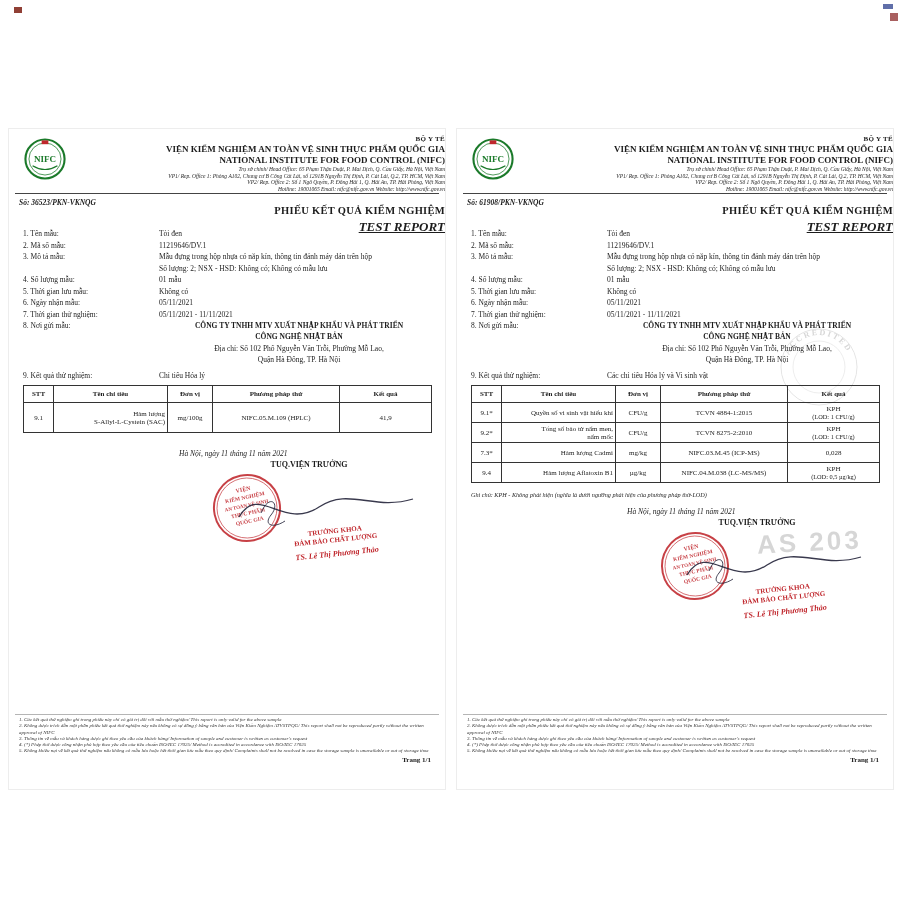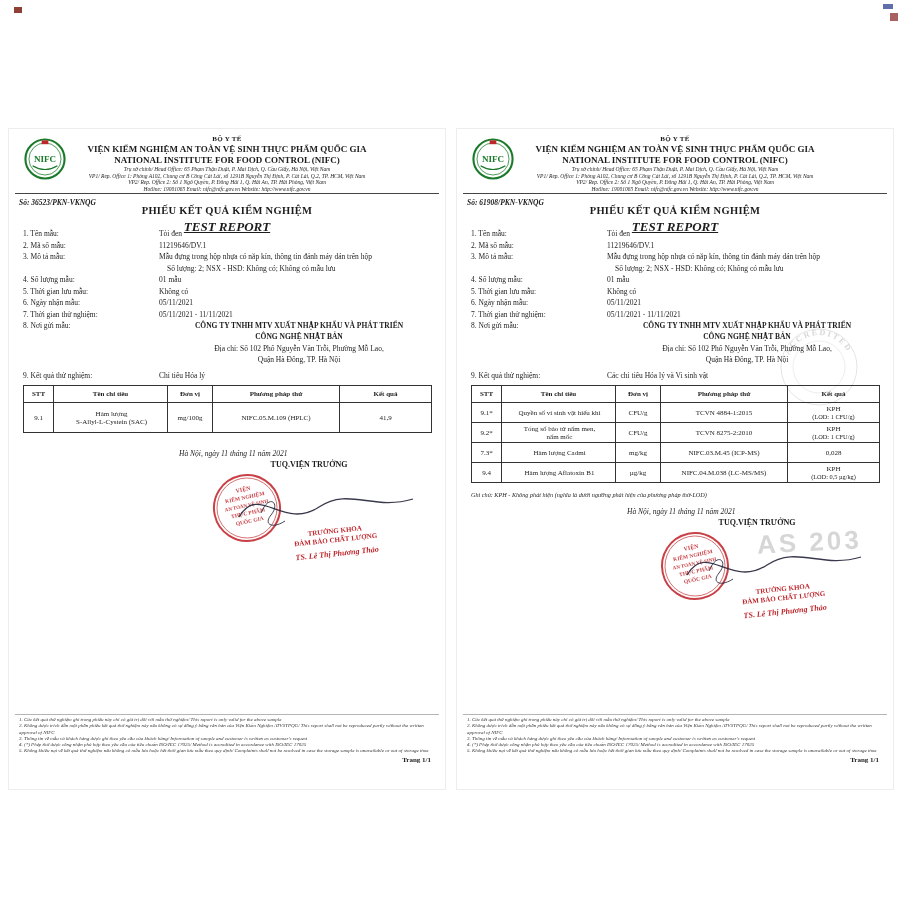--- a/index.html
+++ b/index.html
@@ -1,40 +1,40 @@
 <!DOCTYPE html>
 <html><head>
 <meta charset="utf-8">
 <style>
   html,body{margin:0;padding:0;background:#fff;}
   .canvas{position:relative;width:900px;height:900px;background:#fff;overflow:hidden;
           font-family:"Liberation Serif","DejaVu Serif",serif;color:#1c1c1c;}
   .abs{position:absolute;}
-  .ctr{left:0;right:0;text-align:center;}
+  .ctr{left:0;right:0;text-align:right;}
   .doc{position:absolute;top:128px;width:436px;height:660px;background:#fff;border:1px solid #ededed;overflow:hidden;}
   #doc0{left:8px;} #doc1{left:456px;}
   .ministry{top:6px;font-size:7px;font-weight:bold;letter-spacing:.3px;}
   .inst-vi{top:15px;font-size:9px;font-weight:bold;}
   .inst-en{top:26px;font-size:9px;font-weight:bold;}
   .addr{font-size:5.5px;font-style:italic;color:#242424;line-height:6px;}
   .hr{top:64px;left:6px;right:6px;border-top:1px solid #444;height:0;}
   .so{top:69px;left:10px;font-size:7.5px;font-weight:bold;font-style:italic;}
   .title{top:76px;font-size:10.5px;font-weight:bold;letter-spacing:.3px;}
   .title-en{top:90px;font-size:13px;font-weight:bold;font-style:italic;}
   .title-en span{text-decoration:underline;}
   .flabel{left:14px;font-size:7.5px;}
   .fvalue{left:150px;right:6px;font-size:7.5px;}
-  .fv2{left:158px;right:6px;font-size:7.5px;}
+  .fv2{left:150px;right:6px;font-size:7.5px;}
   .fco{left:150px;right:6px;text-align:center;font-weight:bold;font-size:7.5px;}
   .fca{left:150px;right:6px;text-align:center;font-size:7.5px;}
   .rtable{border-collapse:collapse;table-layout:fixed;width:408px;font-size:7px;color:#1c1c1c;}
   .rtable th,.rtable td{border:1px solid #333;padding:1px 2px;vertical-align:middle;overflow:hidden;}
   .rtable th{font-weight:bold;text-align:center;height:14px;}
   .rtable td.c{text-align:center;}
-  .rtable td.nm{text-align:center;padding-left:4px;}
+  .rtable td.nm{text-align:right;padding-left:4px;}
   .lod{font-size:6.3px;}
   .date{left:170px;right:6px;text-align:left;font-size:7.5px;font-style:italic;}
   .auth{left:170px;right:6px;text-align:center;font-size:8px;font-weight:bold;}
   .gnote{left:14px;right:6px;font-size:6.2px;font-style:italic;}
   .stampwrap{transform:rotate(-12deg);opacity:.88;}
   .redblk{width:150px;text-align:center;transform:rotate(-6deg);color:#c0272d;}
   .rt1{font-size:7px;font-weight:bold;line-height:8.5px;}
   .rtn{font-size:8px;font-weight:bold;font-style:italic;margin-top:5px;}
   .nsep{top:585px;left:6px;right:6px;border-top:1px solid #b5b5b5;height:0;}
   .notes{top:588px;left:10px;right:8px;font-size:5px;font-style:italic;line-height:6.3px;color:#333;}

